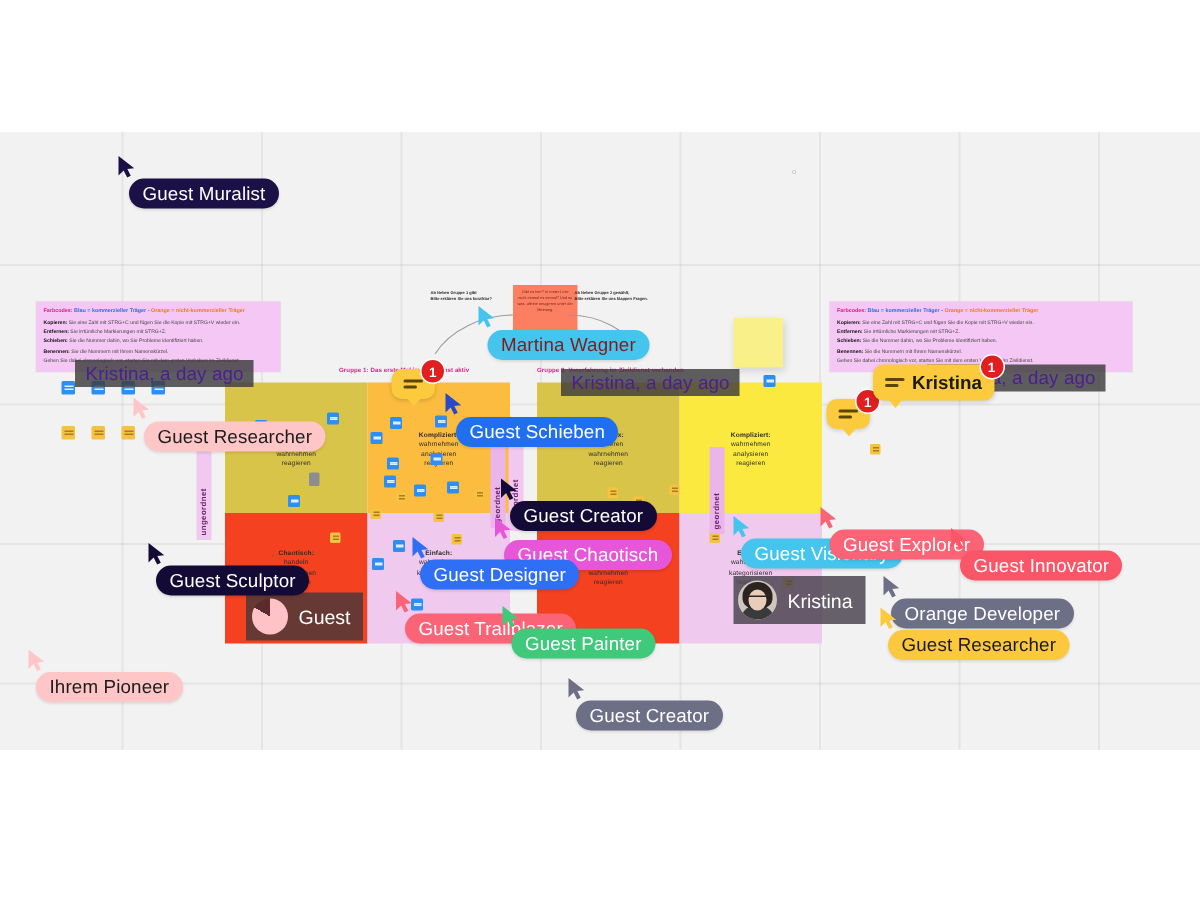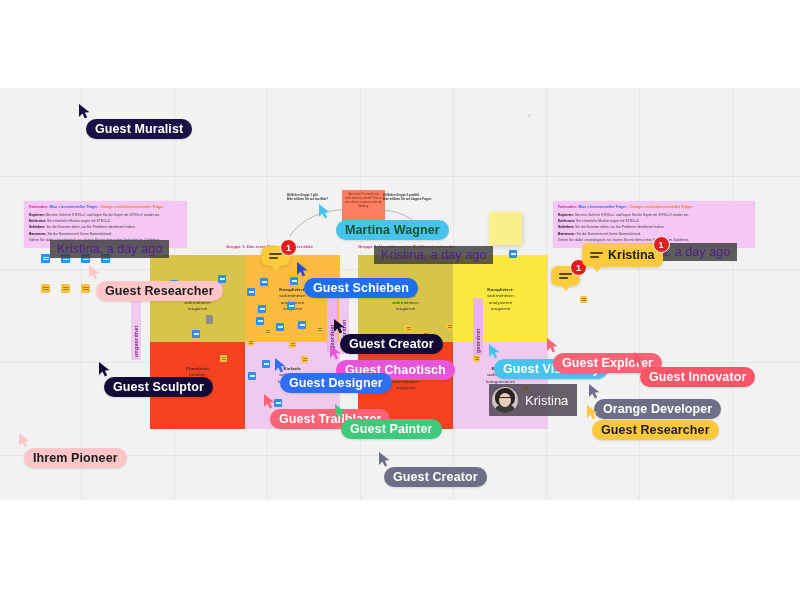--- a/index.html
+++ b/index.html
@@ -84,21 +84,21 @@
 
   
   .conn-cap{position:absolute;font-size:2.7px;line-height:1.5;color:#2b2b2b;font-weight:700;white-space:nowrap;}
   .conn-svg{position:absolute;left:0;top:0;overflow:visible;pointer-events:none;}
 
   
   .cursor{position:absolute;}
   .cursor svg{display:block;}
   .name-pill{
     position:absolute;border-radius:999px;white-space:nowrap;
-    padding:3px 9px;font-size:12.5px;font-weight:700;letter-spacing:.1px;
+    padding:3px 9px;font-size:12.5px;font-weight:400;letter-spacing:.1px;
     box-shadow:0 1px 2px rgba(0,0,0,.12);
   }
 
   
   .comment{position:absolute;}
   .comment .bub{
     position:relative;background:#fccb3d;border-radius:7px;
     padding:5px 8px;display:flex;align-items:center;
     box-shadow:0 1px 3px rgba(0,0,0,.16);
   }
@@ -521,20 +521,24 @@
     <div class="avatar-card" style="left:489px;top:296px;">
       <span class="av">
         <span class="body"></span>
           <span class="hair"></span>
           <span class="face"></span>
           <span class="gl"></span>
       </span>
       <span class="nm">Kristina</span>
     </div>
 
+    <div class="pie-card" style="left:164px;top:307px;">
+      <span class="pie"></span>
+      <span class="nm">Guest</span>
+    </div>
 
     <div class="comment" style="left:261px;top:158px;">
       <div class="bub">
         <span class="lines">
             <i></i>
             <i></i>
           </span>
         <span class="badge">1</span>
       </div>
     </div>
@@ -575,21 +579,21 @@
           <svg width="13" height="16" viewBox="0 0 13 16">
             <path d="M1 1 L1 14 L4.4 10.6 L6.8 15.4 L9.2 14.2 L6.9 9.6 L11.5 9.2 Z" fill="#2a49c9"></path>
           </svg>
         </div>
         <div class="name-pill" style="left: 304px; top: 190px; background: rgb(31, 111, 240); color: rgb(255, 255, 255);">Guest Schieben</div>
         <div class="cursor" style="left: 318px; top: 115px;">
           <svg width="13" height="16" viewBox="0 0 13 16">
             <path d="M1 1 L1 14 L4.4 10.6 L6.8 15.4 L9.2 14.2 L6.9 9.6 L11.5 9.2 Z" fill="#45c5ee"></path>
           </svg>
         </div>
-        <div class="name-pill" style="left: 336px; top: 132px; background: rgb(69, 197, 238); color: #14532d;">Martina Wagner</div>
+        <div class="name-pill" style="left: 325px; top: 132px; background: rgb(69, 197, 238); color: #7f1d1d;">Martina Wagner</div>
         <div class="cursor" style="left: 333px; top: 230px;">
           <svg width="13" height="16" viewBox="0 0 13 16">
             <path d="M1 1 L1 14 L4.4 10.6 L6.8 15.4 L9.2 14.2 L6.9 9.6 L11.5 9.2 Z" fill="#130b36"></path>
           </svg>
         </div>
         <div class="name-pill" style="left: 340px; top: 246px; background: rgb(19, 11, 54); color: rgb(255, 255, 255);">Guest Creator</div>
         <div class="cursor" style="left: 98px; top: 273px;">
           <svg width="13" height="16" viewBox="0 0 13 16">
             <path d="M1 1 L1 14 L4.4 10.6 L6.8 15.4 L9.2 14.2 L6.9 9.6 L11.5 9.2 Z" fill="#130b36"></path>
           </svg>

